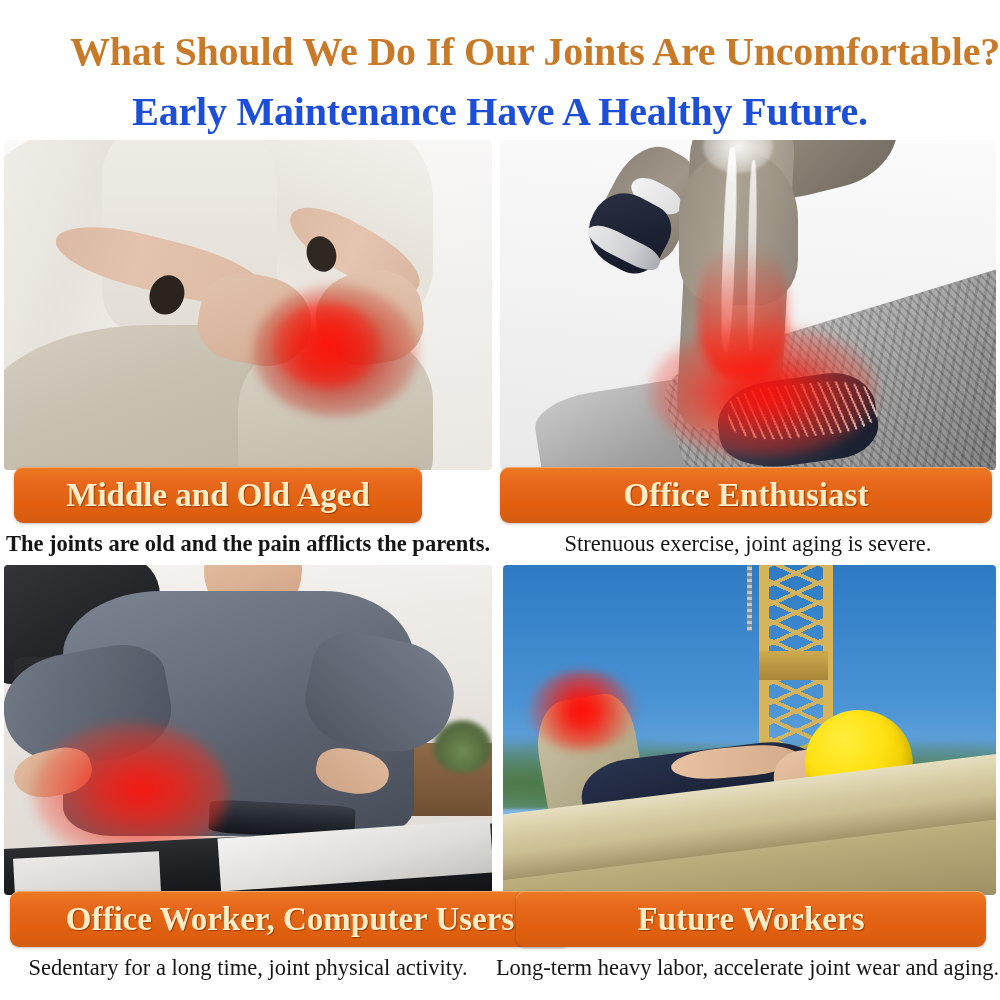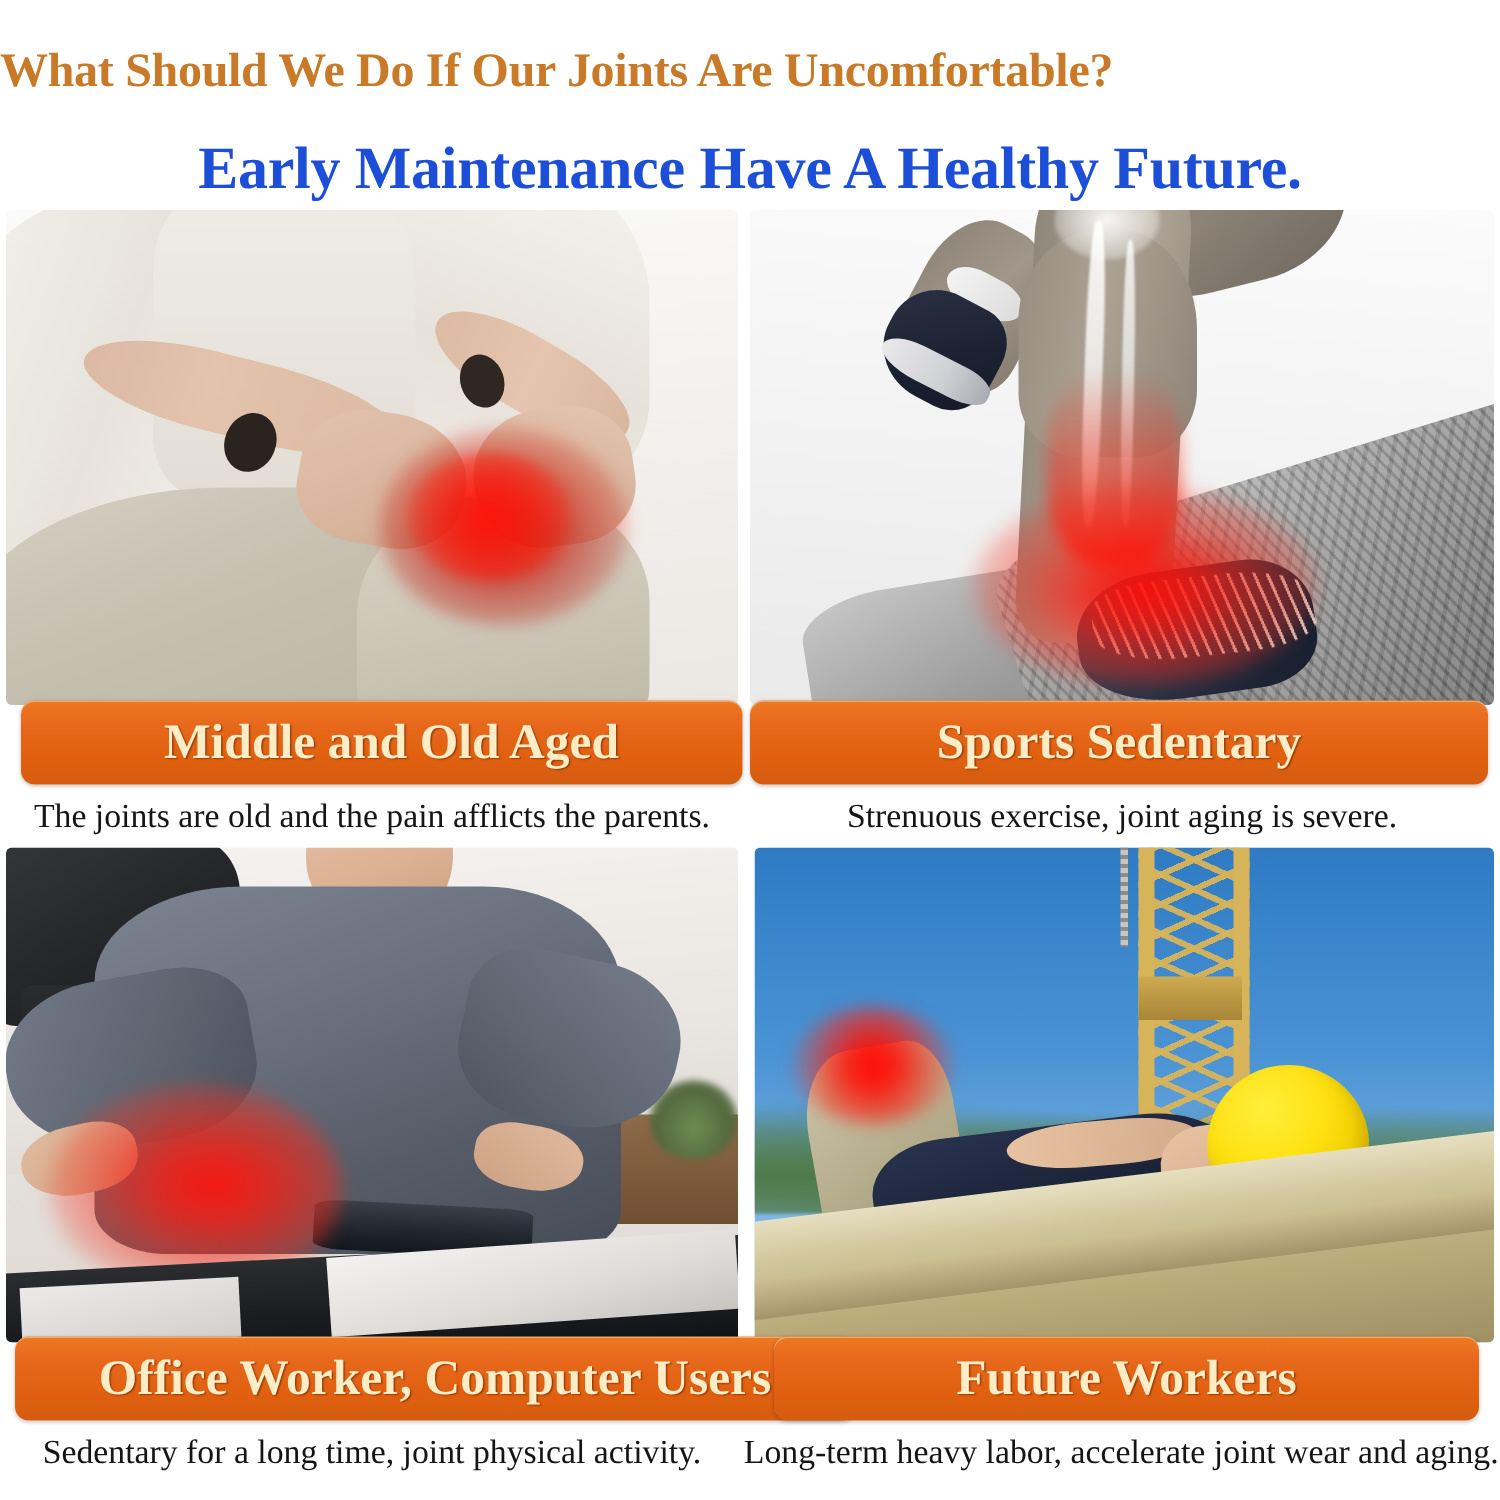--- a/index.html
+++ b/index.html
@@ -8,24 +8,24 @@
     background:#ffffff;
     font-family:"Liberation Serif", serif;
     overflow:hidden;
     position:relative;
   }
   .page{width:1000px;height:1000px;position:relative;background:#fff;}
 
   
   .headline-main{
     position:absolute;left:0;top:28px;width:1000px;
-    text-align:left;
+    text-align:right;
     font-family:"Liberation Serif", serif;
     font-weight:bold;
-    font-size:32px;
+    font-size:40px;
     letter-spacing:-0.2px;
     color:#c87a28;
     white-space:nowrap;
   }
   .headline-sub{
     position:absolute;left:0;top:88px;width:1000px;
     text-align:center;
     font-family:"Liberation Serif", serif;
     font-weight:bold;
     font-size:40px;
@@ -58,36 +58,36 @@
   }
   .banner-txt{
     font-family:"Liberation Serif", serif;
     font-weight:bold;
     font-size:33px;
     color:#fdedc6;
     text-shadow:1px 1px 1px rgba(90,30,0,.55);
     white-space:nowrap;
     line-height:1;
   }
-  .banner-tl{left:14px;  top:467px; width:468px;padding-left:13px;}
+  .banner-tl{left:14px;  top:467px; width:408px;}
   .banner-tr{left:500px; top:467px; width:492px;}
   .banner-bl{left:10px;  top:891px; width:560px;}
   .banner-br{left:516px; top:891px; width:470px;}
 
   
   .caption{
     position:absolute;
     font-family:"Liberation Serif", serif;
     font-size:22.5px;
     color:#151515;
     white-space:nowrap;
     text-align:center;
     z-index:5;
   }
-  .cap-tl{left:4px;  top:531px; width:488px;}
+  .cap-tl{left:4px;  top:531px; width:488px;font-weight:bold;}
   .cap-tr{left:500px;top:531px; width:496px;}
   .cap-bl{left:4px;  top:955px; width:488px;}
   .cap-br{left:495px;top:955px; width:505px;}
 
   
   .p1{background:linear-gradient(175deg,#fafafa 0%,#f3f1ee 45%,#ebe8e3 100%);}
   .p1 .cardigan{
     position:absolute;left:-8%;top:-6%;width:72%;height:86%;
     background:linear-gradient(110deg,#f4f2ee 0%,#e7e3dc 35%,#f2efe9 60%,#ddd8cf 100%);
     border-radius:42% 30% 20% 14%/40% 34% 24% 20%;
@@ -501,21 +501,21 @@
       <div class="shoeB"></div>
       <div class="kneeBone"></div>
       <div class="bone1"></div>
       <div class="bone2"></div>
       <div class="footBones"></div>
       <div class="glowShin"></div>
       <div class="glowAnkle"></div>
     </div>
   </div>
   <div class="banner banner-tr">
-    <span class="banner-txt">Sports Sedentary</span>
+    <span class="banner-txt">Office Enthusiast</span>
   </div>
   <div class="caption cap-tr">Strenuous exercise, joint aging is severe.</div>
 
   <div class="card card-bl">
     <div class="photo p3">
       <div class="wall"></div>
       <div class="deskback"></div>
       <div class="plant"></div>
       <div class="chair"></div>
       <div class="chairStem"></div>

